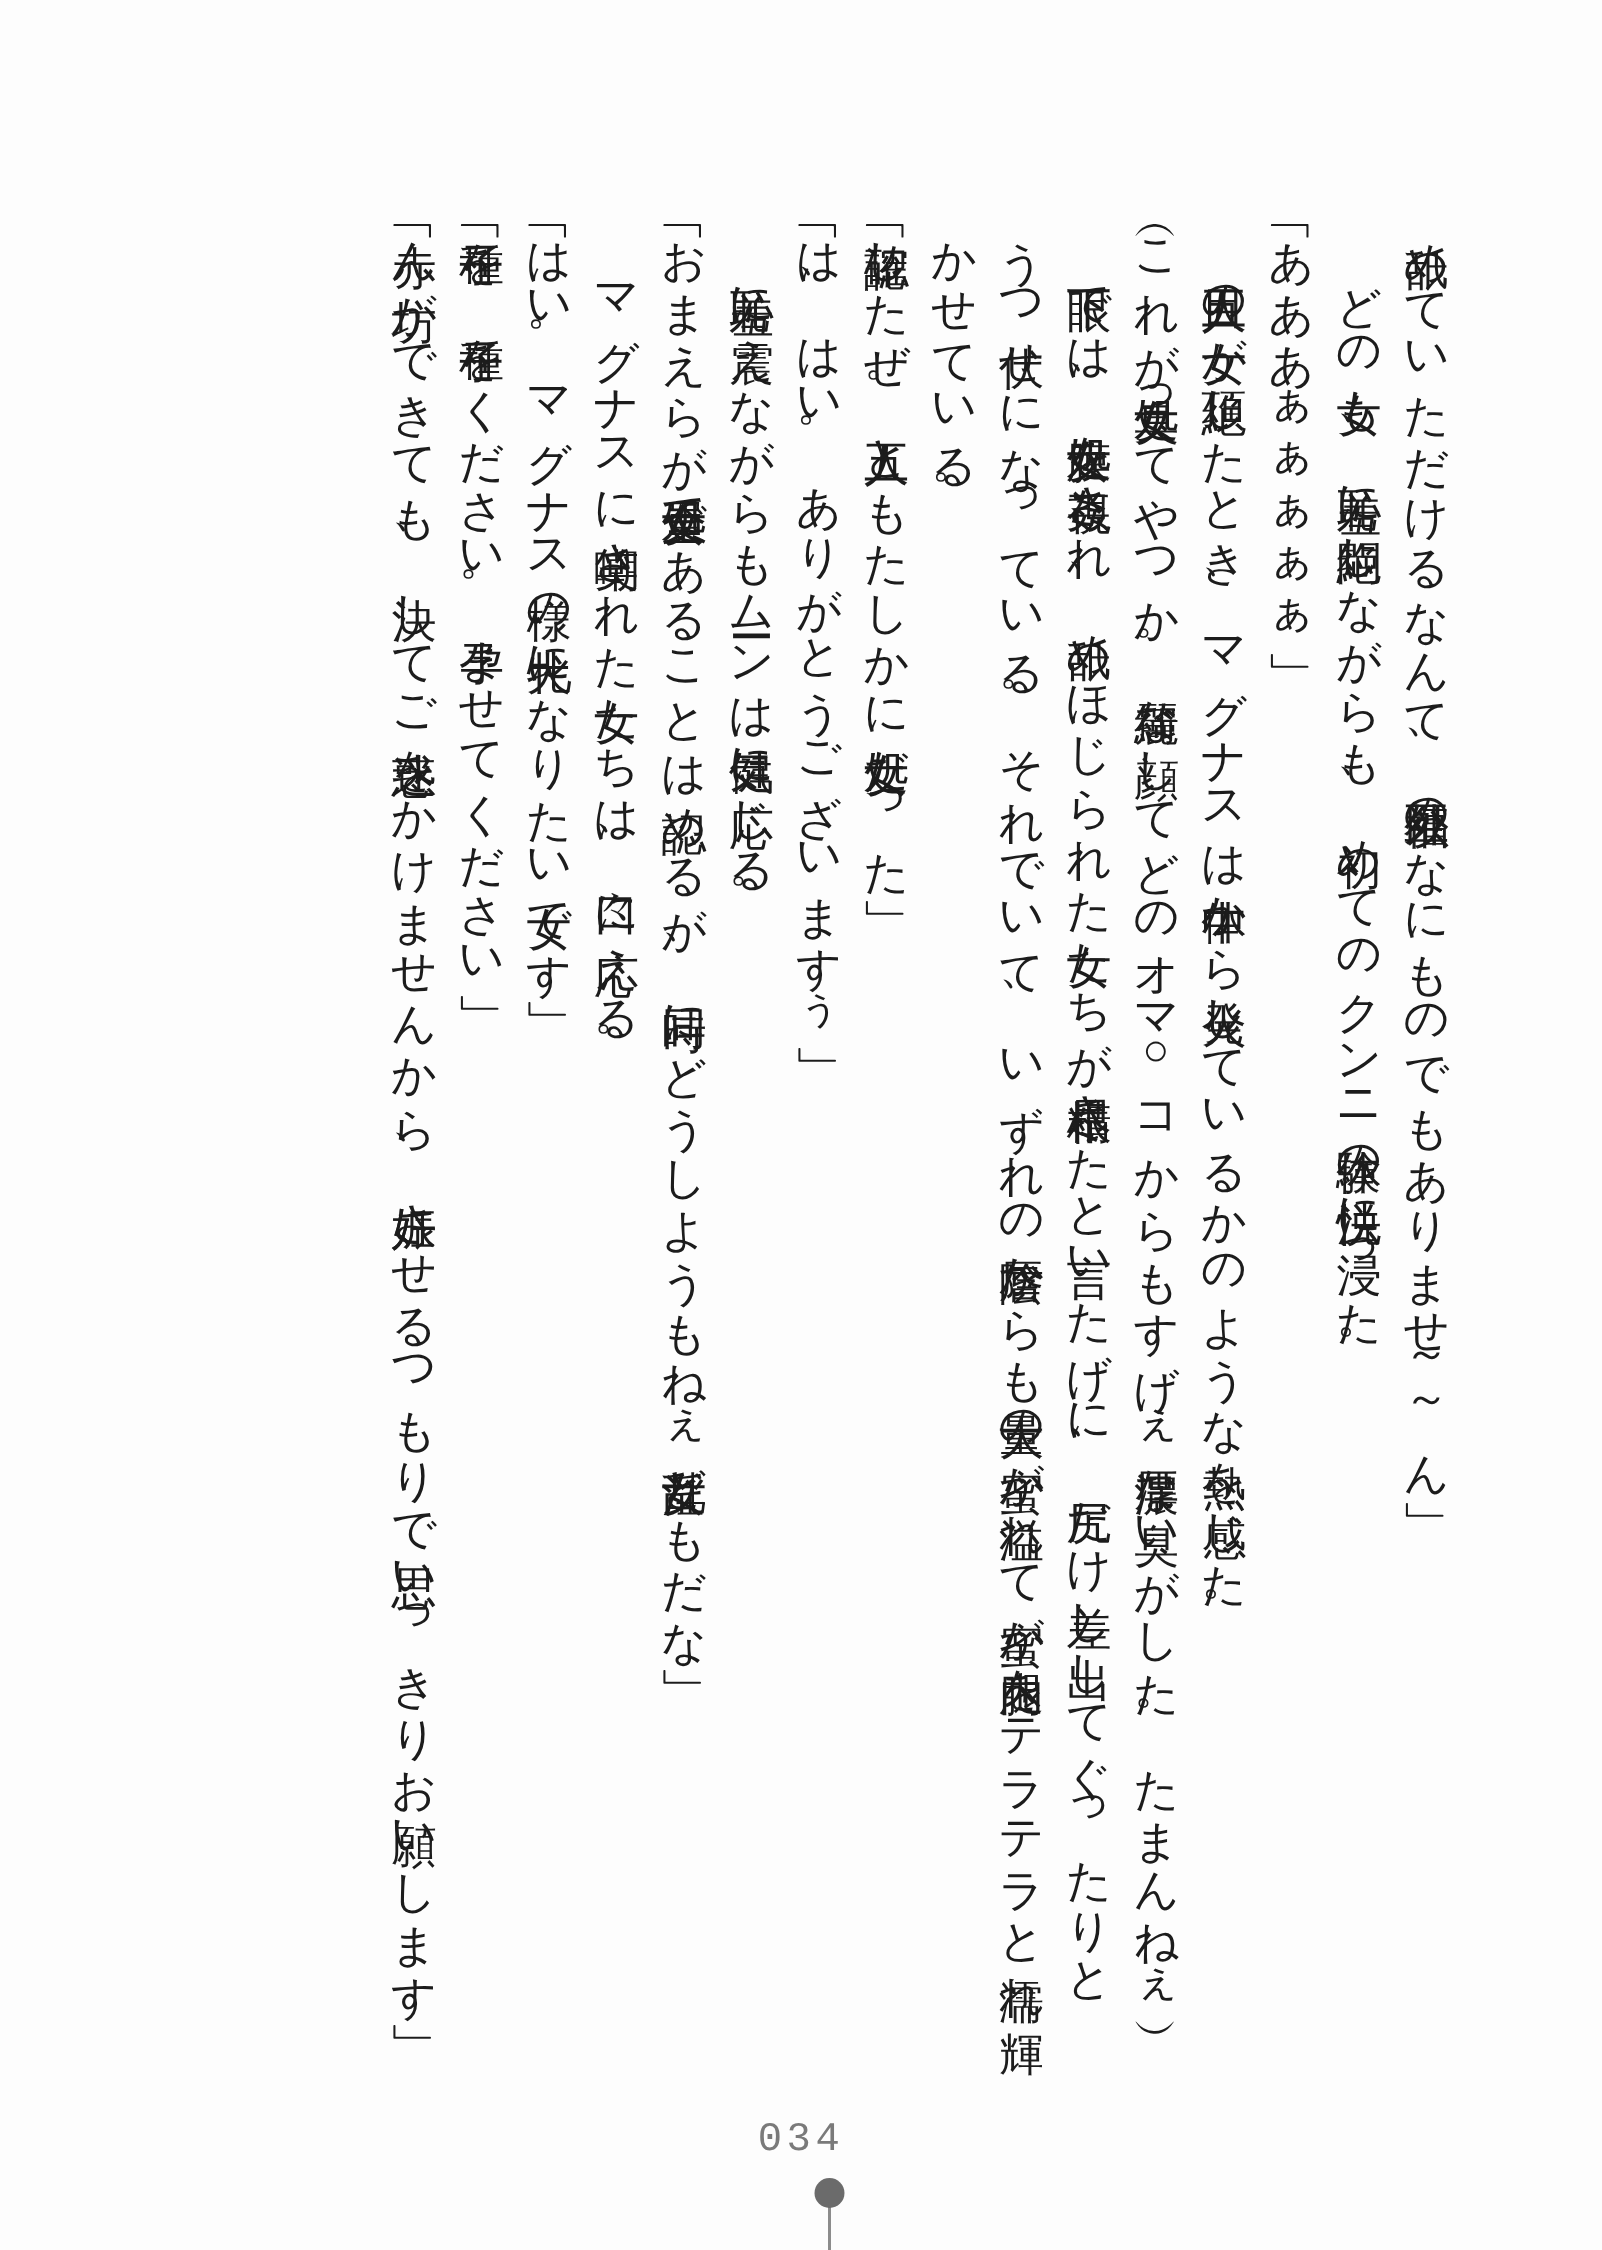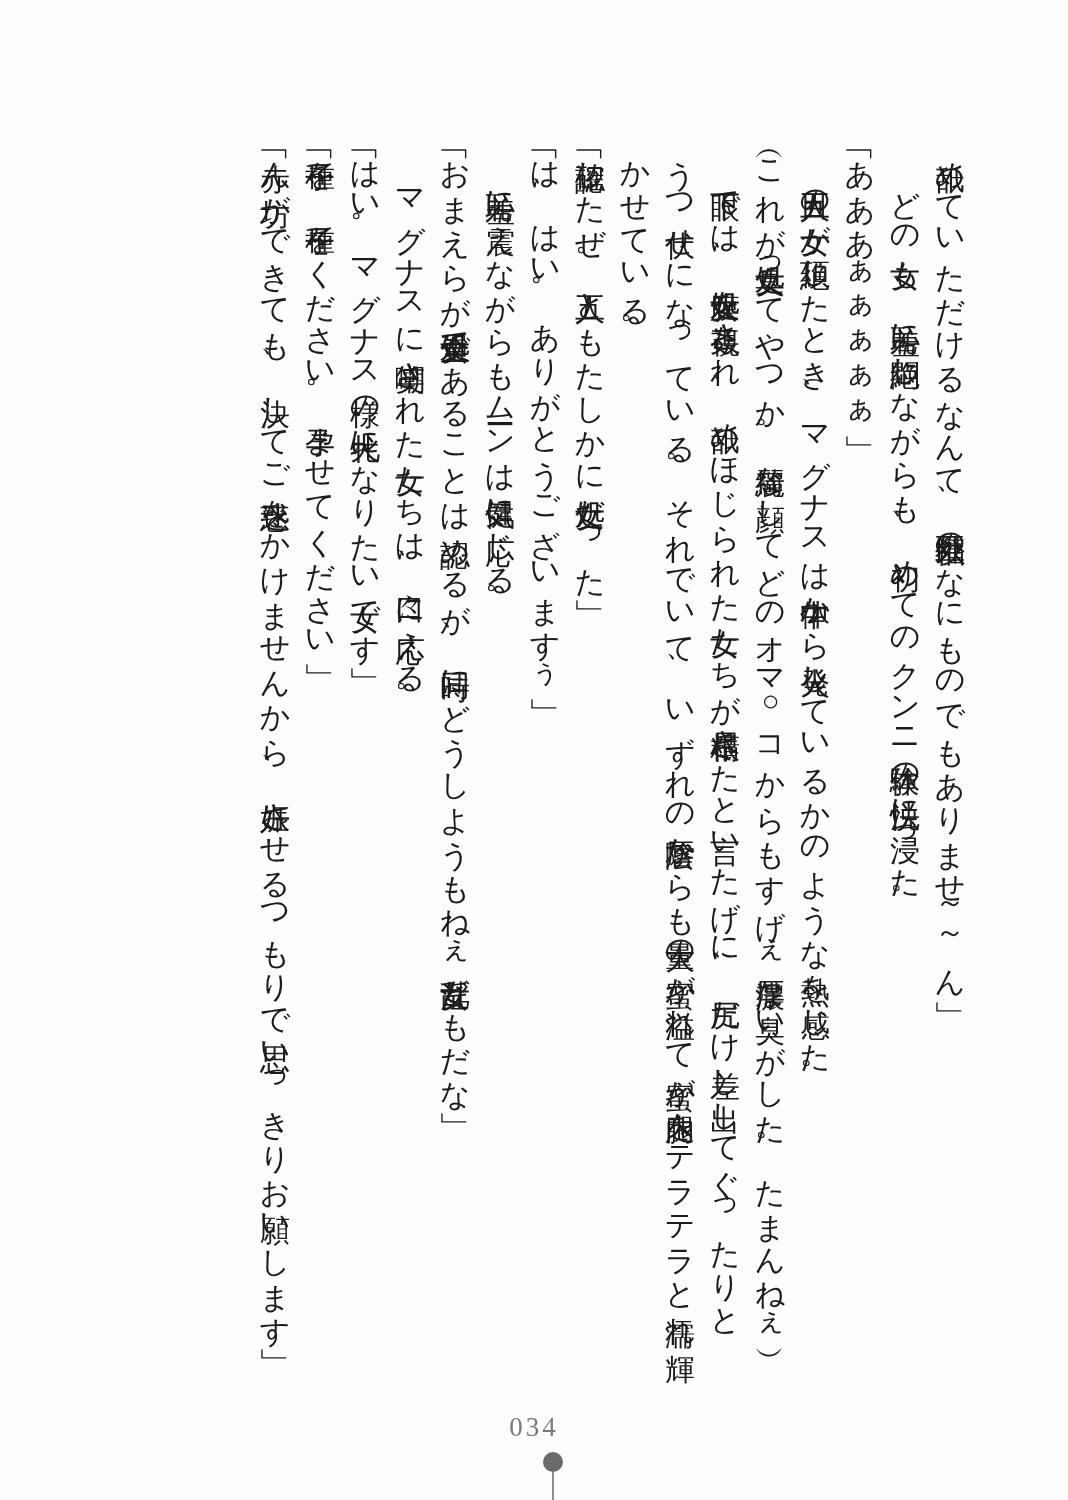--- a/index.html
+++ b/index.html
@@ -39,21 +39,21 @@
   .text-body p.indent {
     text-indent: 1em;
   }
   
   .page-number {
     position: absolute;
     top: 1412px;
     left: 0;
     width: 1068px;
     text-align: center;
-    font-family: Liberation Serif, serif;
+    font-family: Liberation Mono, monospace;
     font-size: 27px;
     letter-spacing: 3px;
     color: #7a7a7a;
   }
   .footer-ornament {
     position: absolute;
     left: 543px;
     top: 1452px;
     width: 20px;
     height: 48px;

